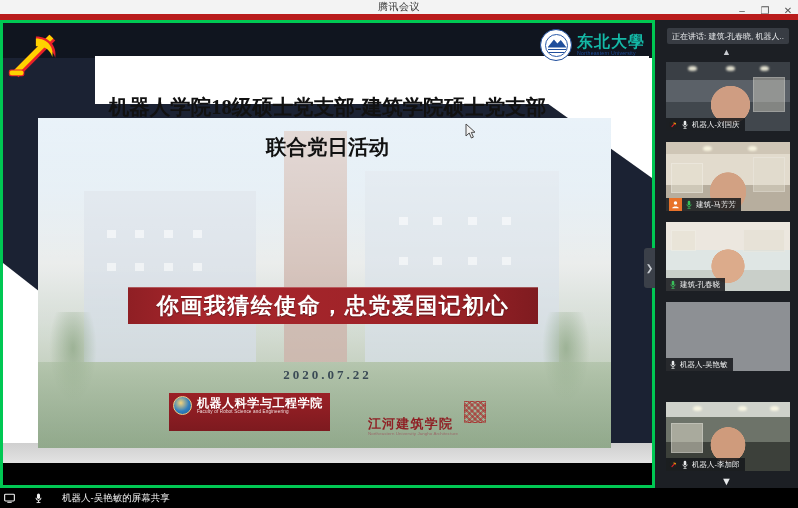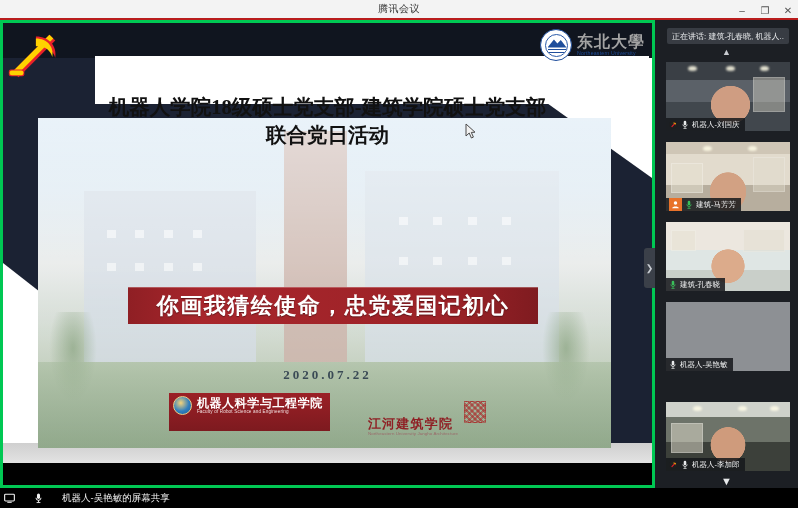--- a/index.html
+++ b/index.html
@@ -6,21 +6,21 @@
   body {
     width: 798px; height: 508px;
     font-family: "Liberation Sans", sans-serif;
     background: #000; overflow: hidden;
     position: relative;
   }
 
   
   #titlebar {
     position: absolute; left: 0; top: 0; width: 798px; height: 20px;
-    background: #f3f3f3; border-bottom: 2px solid #b91c1c;
+    background: #f3f3f3; border-bottom: 6px solid #b91c1c;
     display: flex; align-items: center; justify-content: center;
   }
   #titlebar .title { font-size: 10px; color: #3a3a3a; letter-spacing: .5px; }
   #win-controls {
     position: absolute; right: 4px; top: 0; height: 20px;
     display: flex; align-items: center; gap: 11px;
   }
   #win-controls span {
     width: 12px; height: 14px; font-size: 10px; color: #555;
     display: flex; align-items: center; justify-content: center; cursor: default;
@@ -89,21 +89,21 @@
     background: #1f4e9c;
     clip-path: polygon(0 100%, 34% 10%, 52% 55%, 70% 18%, 100% 100%);
   }
   #neu-seal .wave {
     position: absolute; left: 2px; bottom: 2px; width: 19px; height: 5px;
     background: repeating-linear-gradient(to bottom,#1f4e9c 0 1.3px,#fff 1.3px 2.6px);
   }
   #neu-text { line-height: 1.05; }
   #neu-text .cn {
     font-family: "Liberation Serif", serif; font-weight: bold;
-    font-size: 16px; color: #a3a3a3; letter-spacing: 1px;
+    font-size: 16px; color: #14b8a6; letter-spacing: 1px;
   }
   #neu-text .en { font-size: 5.2px; color: #1f4e9c; letter-spacing: .2px; }
 
   
   #photo {
     position: absolute; left: 38px; top: 98px; width: 573px; height: 330px;
     overflow: hidden; z-index: 8;
     background:
       linear-gradient(to bottom, #cfe3f2 0%, #d8e6f0 22%, #e4e7e6 44%, #cfd8cf 62%, #b9c7b2 78%, #a8b9a0 100%);
   }
@@ -137,21 +137,21 @@
     background: linear-gradient(to bottom, rgba(255,255,255,.55), rgba(255,255,255,.18) 55%, rgba(255,255,255,.1));
   }
 
   
   #slide-title {
     position: absolute; left: 0; right: 0; top: 74px; z-index: 14;
     text-align: center;
     font-family: "Liberation Serif", serif; font-weight: bold;
     font-size: 20.5px; line-height: 1.35; color: #111;
   }
-  #slide-title .l2 { display: block; }
+  #slide-title .l2 { display: block; margin-top: 12px; }
 
   #slide-banner {
     position: absolute; left: 128px; top: 267px; width: 410px; height: 37px;
     z-index: 14;
     background: linear-gradient(to right,#8f1f24,#a8262c 18%,#9c2227 78%,#7f1b20);
     border-top: 1px solid rgba(255,255,255,.25);
     display: flex; align-items: center; justify-content: center;
   }
   #slide-banner span {
     font-family: "Liberation Serif", serif; font-weight: bold;

